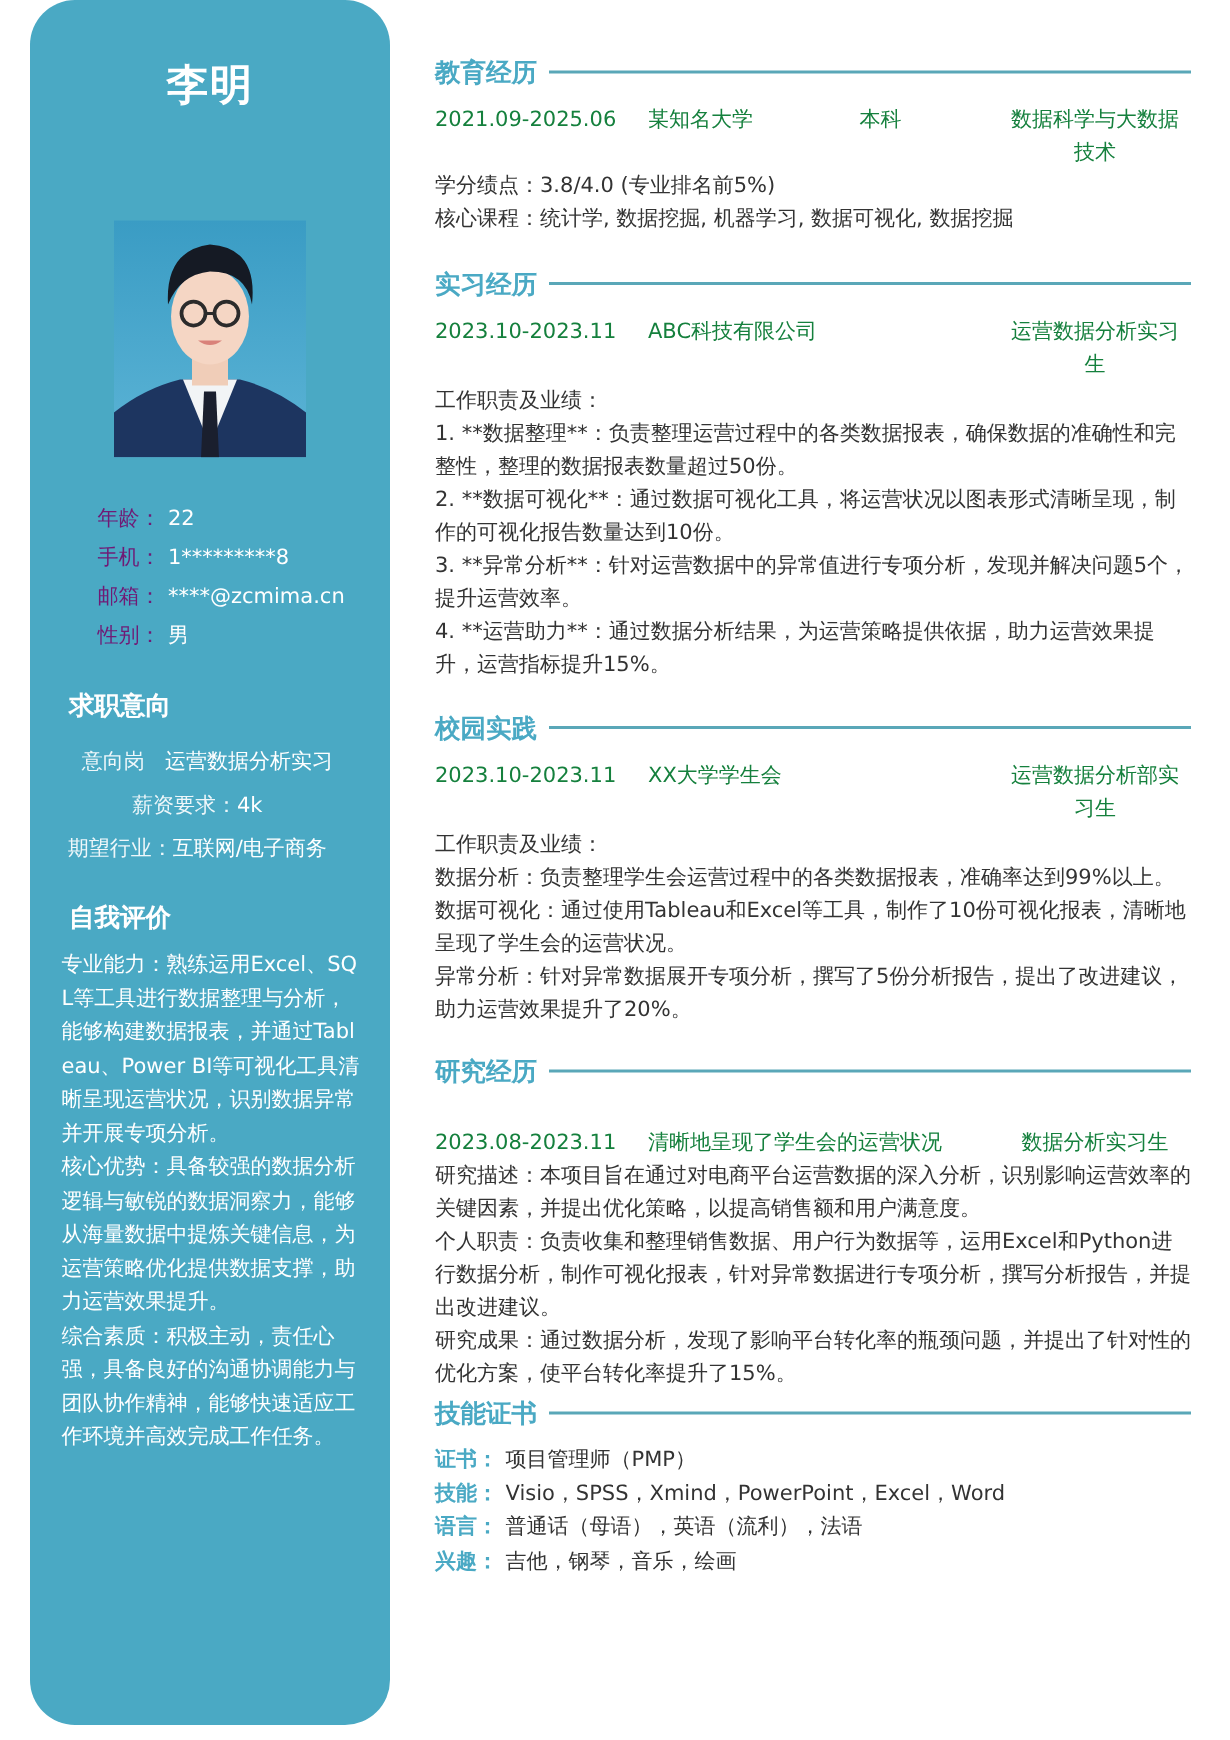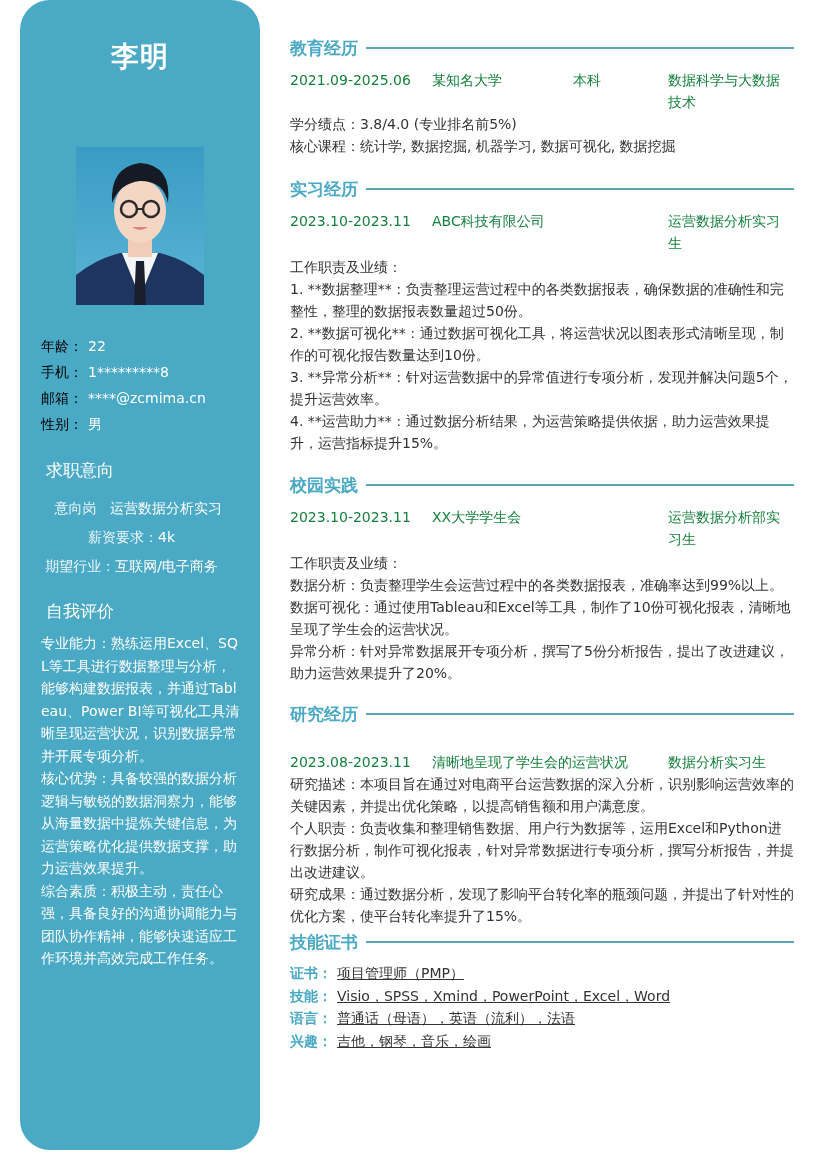--- a/index.html
+++ b/index.html
@@ -16,25 +16,25 @@
   }
   .photo {
     position: absolute; left: 56px; top: 147px; width: 128px; height: 158px;
     background: linear-gradient(180deg, #3d9fc6 0%, #59b0d3 100%);
     overflow: hidden;
   }
   .photo svg { display: block; width: 100%; height: 100%; }
 
   .info { position: absolute; left: 21px; top: 333px; font-size: 14px; }
   .info .row { height: 26px; line-height: 26px; white-space: nowrap; }
-  .info .lbl { display: inline-block; width: 47px; color: #000000; }
+  .info .lbl { display: inline-block; width: 47px; color: #701a75; margin-left: 24px; }
   .info .val { color: #ffffff; }
 
   .side-title {
-    position: absolute; left: 26px; font-size: 17px; font-weight: normal; color: #ffffff;
+    position: absolute; left: 26px; font-size: 17px; font-weight: bold; color: #ffffff;
   }
   .intent { position: absolute; left: 21px; top: 495px; font-size: 14px; }
   .intent .row { height: 29px; line-height: 26px; white-space: nowrap; text-align: center; }
   .intent .lbl { display: inline-block; color: #eef7fa; }
   .intent .lbl.w1 { width: 69px; }
   .intent .val { color: #ffffff; }
 
   .selfeval {
     position: absolute; left: 21px; top: 632px; width: 202px;
     font-size: 14px; line-height: 22.5px; color: #ffffff; word-break: break-all;
@@ -44,21 +44,21 @@
   .section { position: absolute; left: 0; width: 504px; }
   .sec-head { position: relative; height: 26px; display: flex; align-items: center; }
   .sec-title { font-size: 17px; font-weight: bold; color: #4aa9c4; white-space: nowrap; }
   .sec-line { flex: 1; height: 2px; background: #5aa7b8; margin-left: 8px; }
 
   .entry-head { position: relative; font-size: 14px; color: #15803d; line-height: 22px; }
   .entry-head span { position: absolute; top: 0; }
   .c1 { left: 0; }
   .c2 { left: 142px; }
   .c3 { left: 283px; }
-  .c4 { left: 378px; width: 124px; }
+  .c4 { left: 378px; width: 124px; text-align: center; }
 
   .body-text { font-size: 14px; line-height: 22px; color: #333333; word-break: break-all; }
 
   .skill-row { font-size: 14px; line-height: 22.5px; white-space: nowrap; }
   .skill-row .k { color: #4aa9c4; font-weight: bold; display: inline-block; width: 47px; }
   .skill-row .v { color: #333333; }
 </style>
 </head>
 <body>
 
@@ -202,21 +202,21 @@
       <div>个人职责：负责收集和整理销售数据、用户行为数据等，运用Excel和Python进行数据分析，制作可视化报表，针对异常数据进行专项分析，撰写分析报告，并提出改进建议。</div>
       <div>研究成果：通过数据分析，发现了影响平台转化率的瓶颈问题，并提出了针对性的优化方案，使平台转化率提升了15%。</div>
     </div>
   </div>
 
   <div class="section" style="top:929px;">
     <div class="sec-head">
       <span class="sec-title">技能证书</span>
       <span class="sec-line"></span>
     </div>
-    <div style="margin-top:7px;text-decoration:underline;">
+    <div style="margin-top:7px;">
       <div class="skill-row">
         <span class="k">证书：</span><span class="v">项目管理师（PMP）</span>
       </div>
       <div class="skill-row">
         <span class="k">技能：</span><span class="v">Visio，SPSS，Xmind，PowerPoint，Excel，Word</span>
       </div>
       <div class="skill-row">
         <span class="k">语言：</span><span class="v">普通话（母语），英语（流利），法语</span>
       </div>
       <div class="skill-row">

